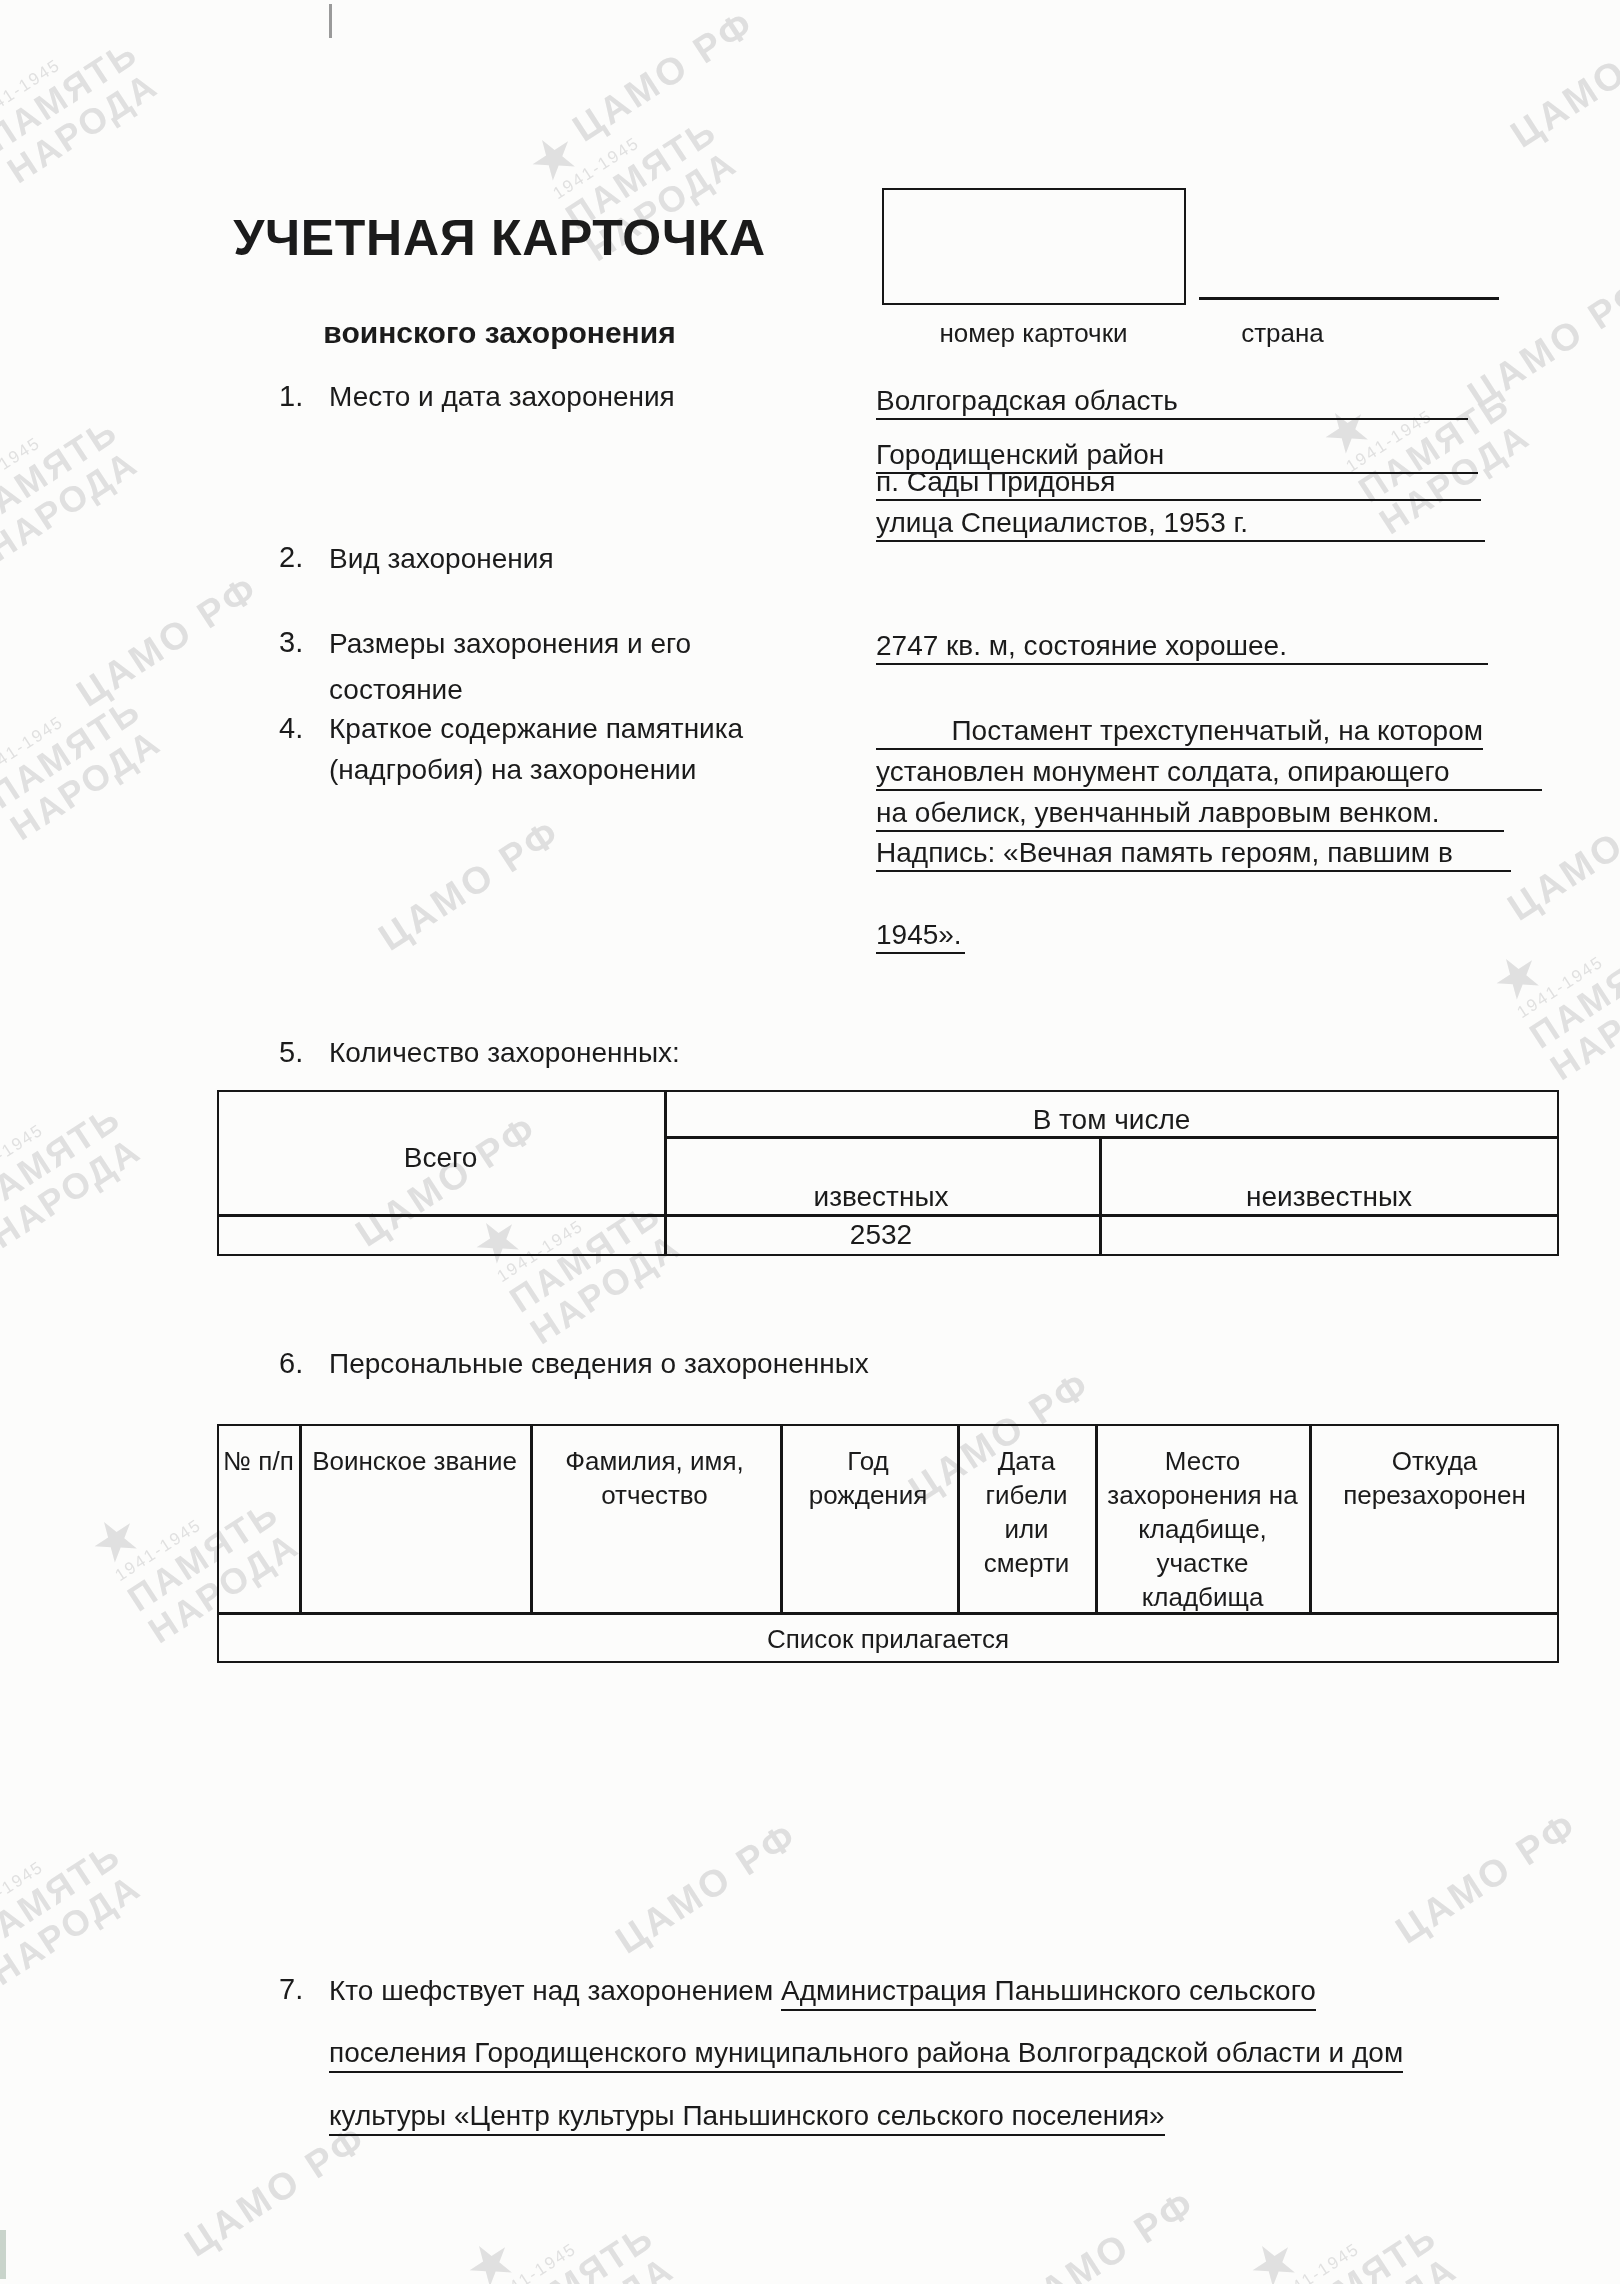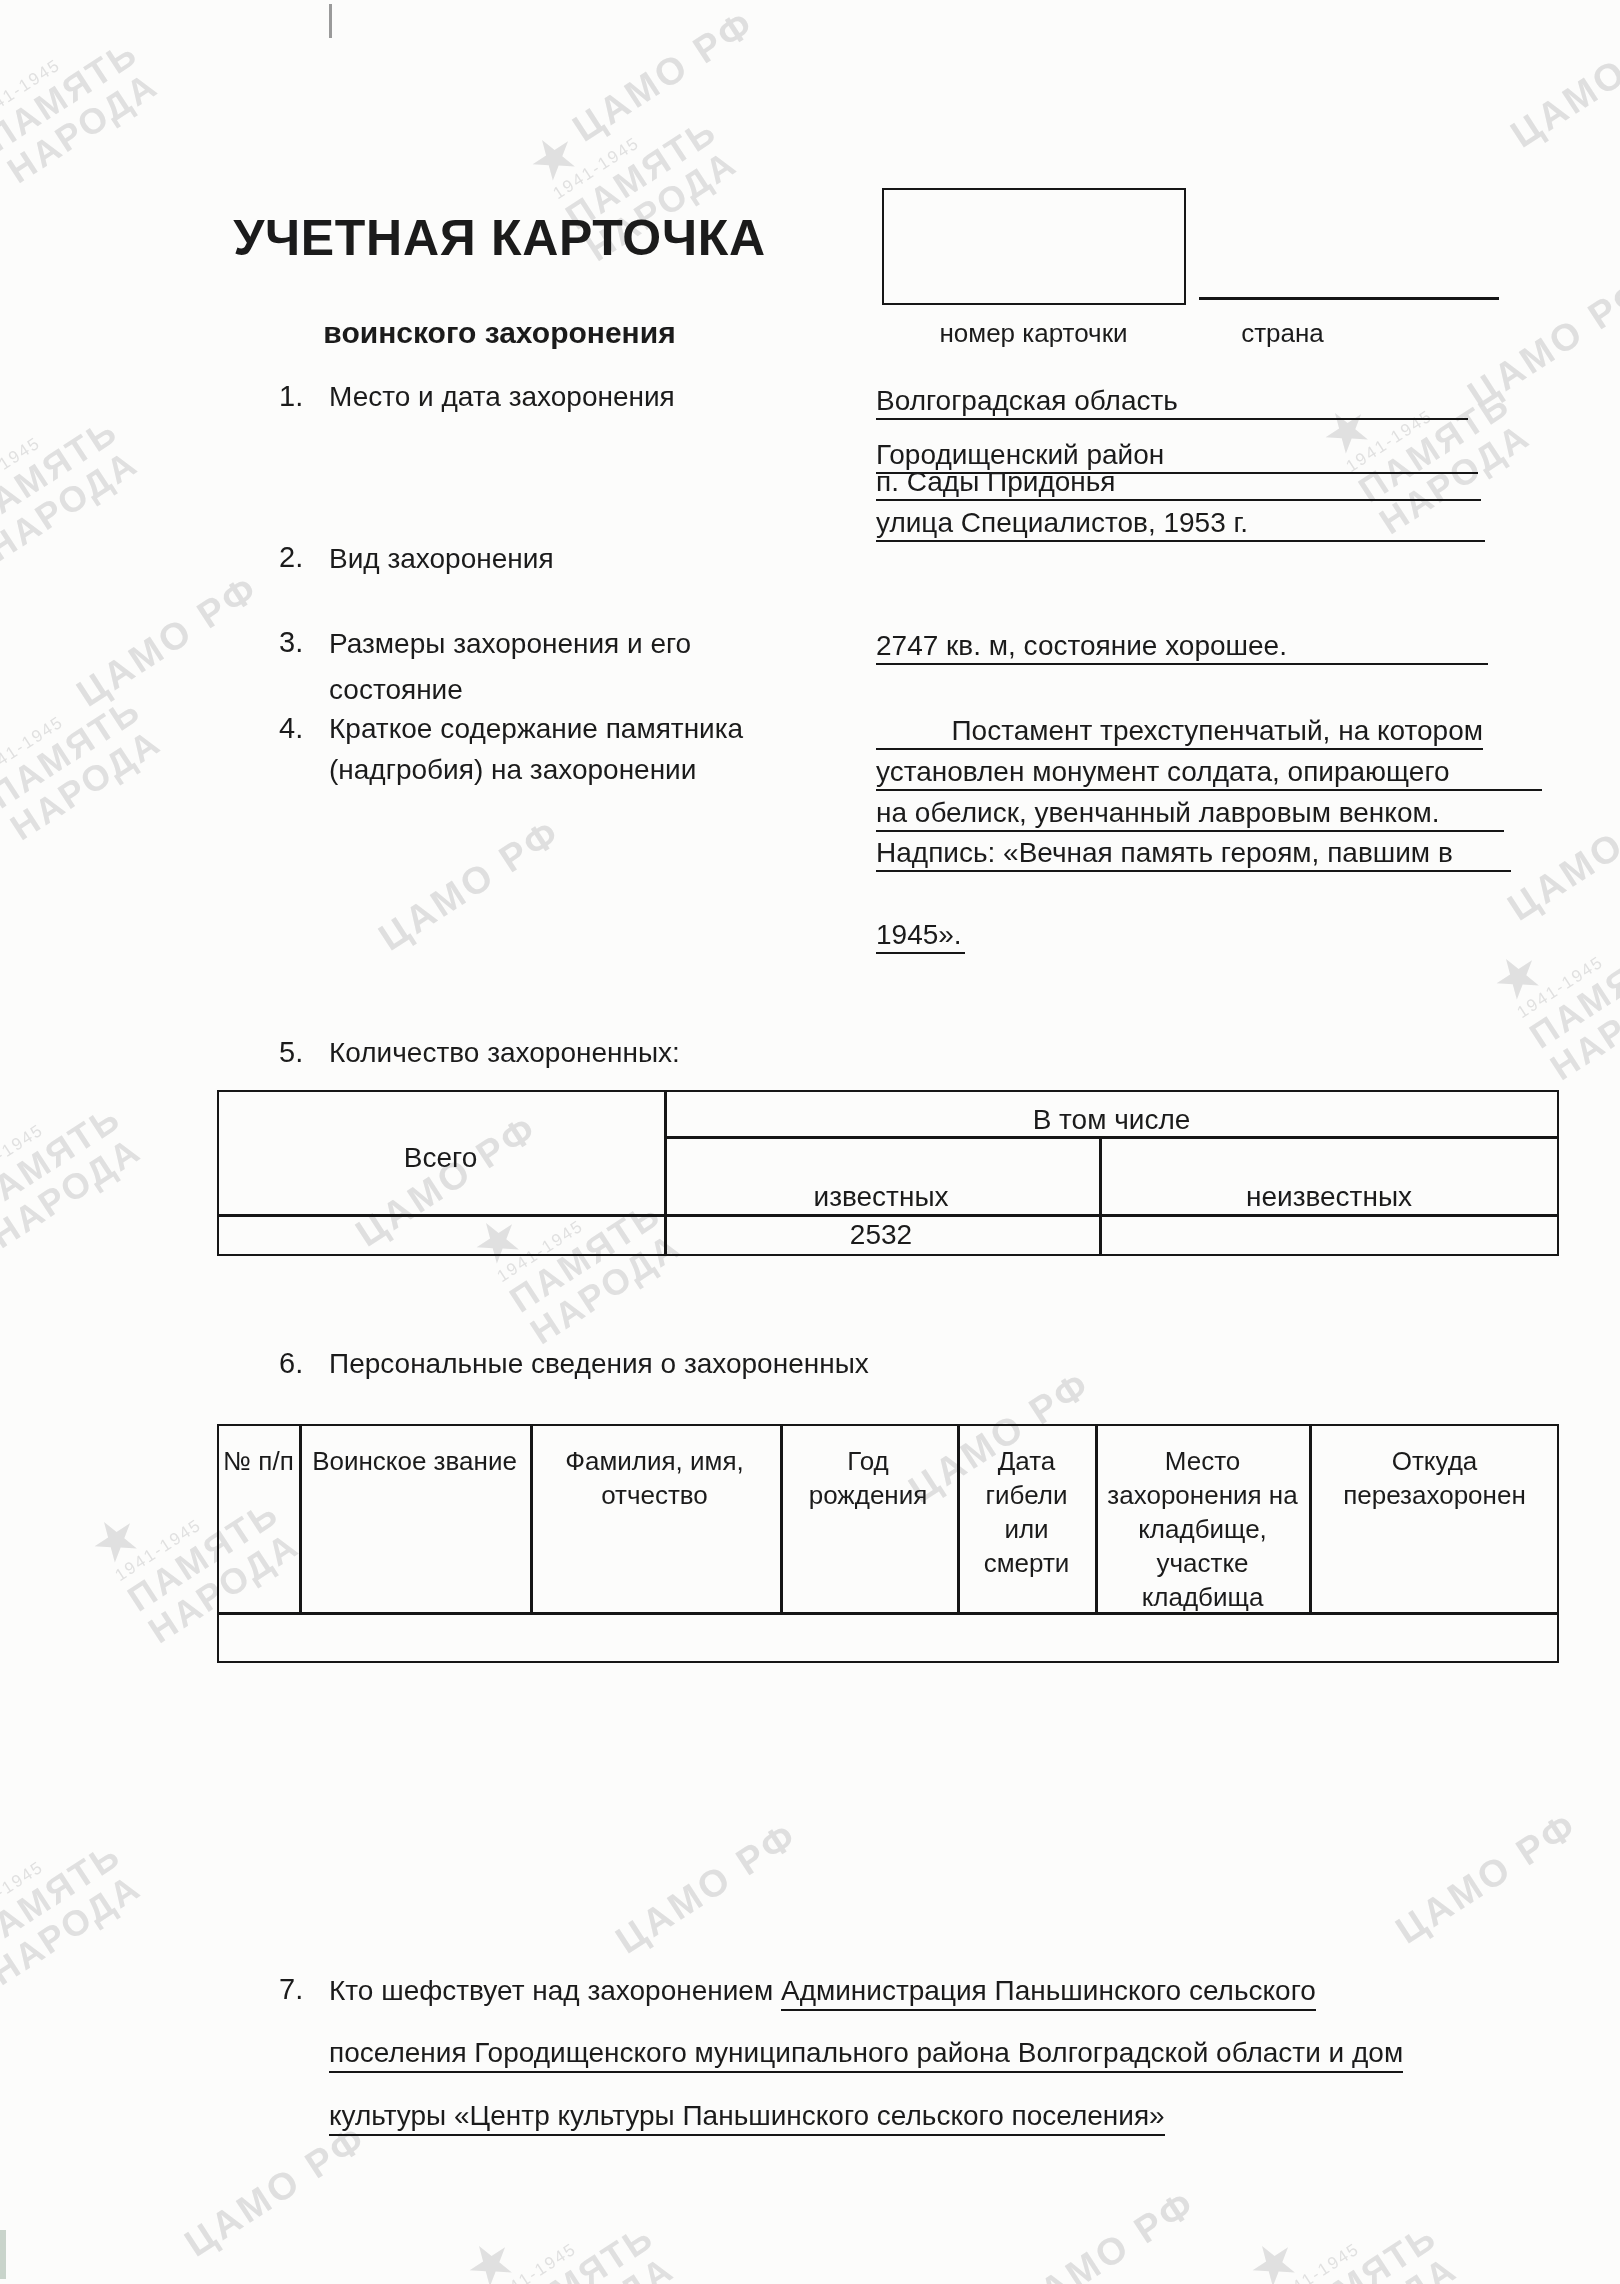--- a/index.html
+++ b/index.html
@@ -207,20 +207,21 @@
     <div class="abs vrule" style="left:1309px;top:1424px;height:188px;"></div>
 
     <div class="abs th" style="left:220px;top:1444px;width:77px;">№ п/п</div>
     <div class="abs th" style="left:306px;top:1444px;width:217px;">Воинское звание</div>
     <div class="abs th" style="left:536px;top:1444px;width:237px;">Фамилия, имя, отчество</div>
     <div class="abs th" style="left:786px;top:1444px;width:164px;">Год рождения</div>
     <div class="abs th" style="left:964px;top:1444px;width:125px;">Дата гибели или смерти</div>
     <div class="abs th" style="left:1102px;top:1444px;width:201px;">Место захоронения на кладбище, участке кладбища</div>
     <div class="abs th" style="left:1316px;top:1444px;width:237px;">Откуда перезахоронен</div>
 
+    <div class="abs t center" style="left:217px;top:1626px;width:1342px;font-size:26px;">Список прилагается</div>
 
     <div class="abs t num" style="left:279px;top:1975px;">7.</div>
     <div class="abs t" style="left:329px;top:1977px;">
       <span>Кто шефствует над захоронением</span><span>&nbsp;</span><span class="uline">Администрация Паньшинского сельского</span>
     </div>
     <div class="abs t" style="left:329px;top:2039px;">
       <span class="uline">поселения Городищенского муниципального района Волгоградской области и дом</span>
     </div>
     <div class="abs t" style="left:329px;top:2102px;">
       <span class="uline">культуры «Центр культуры Паньшинского сельского поселения»</span>

